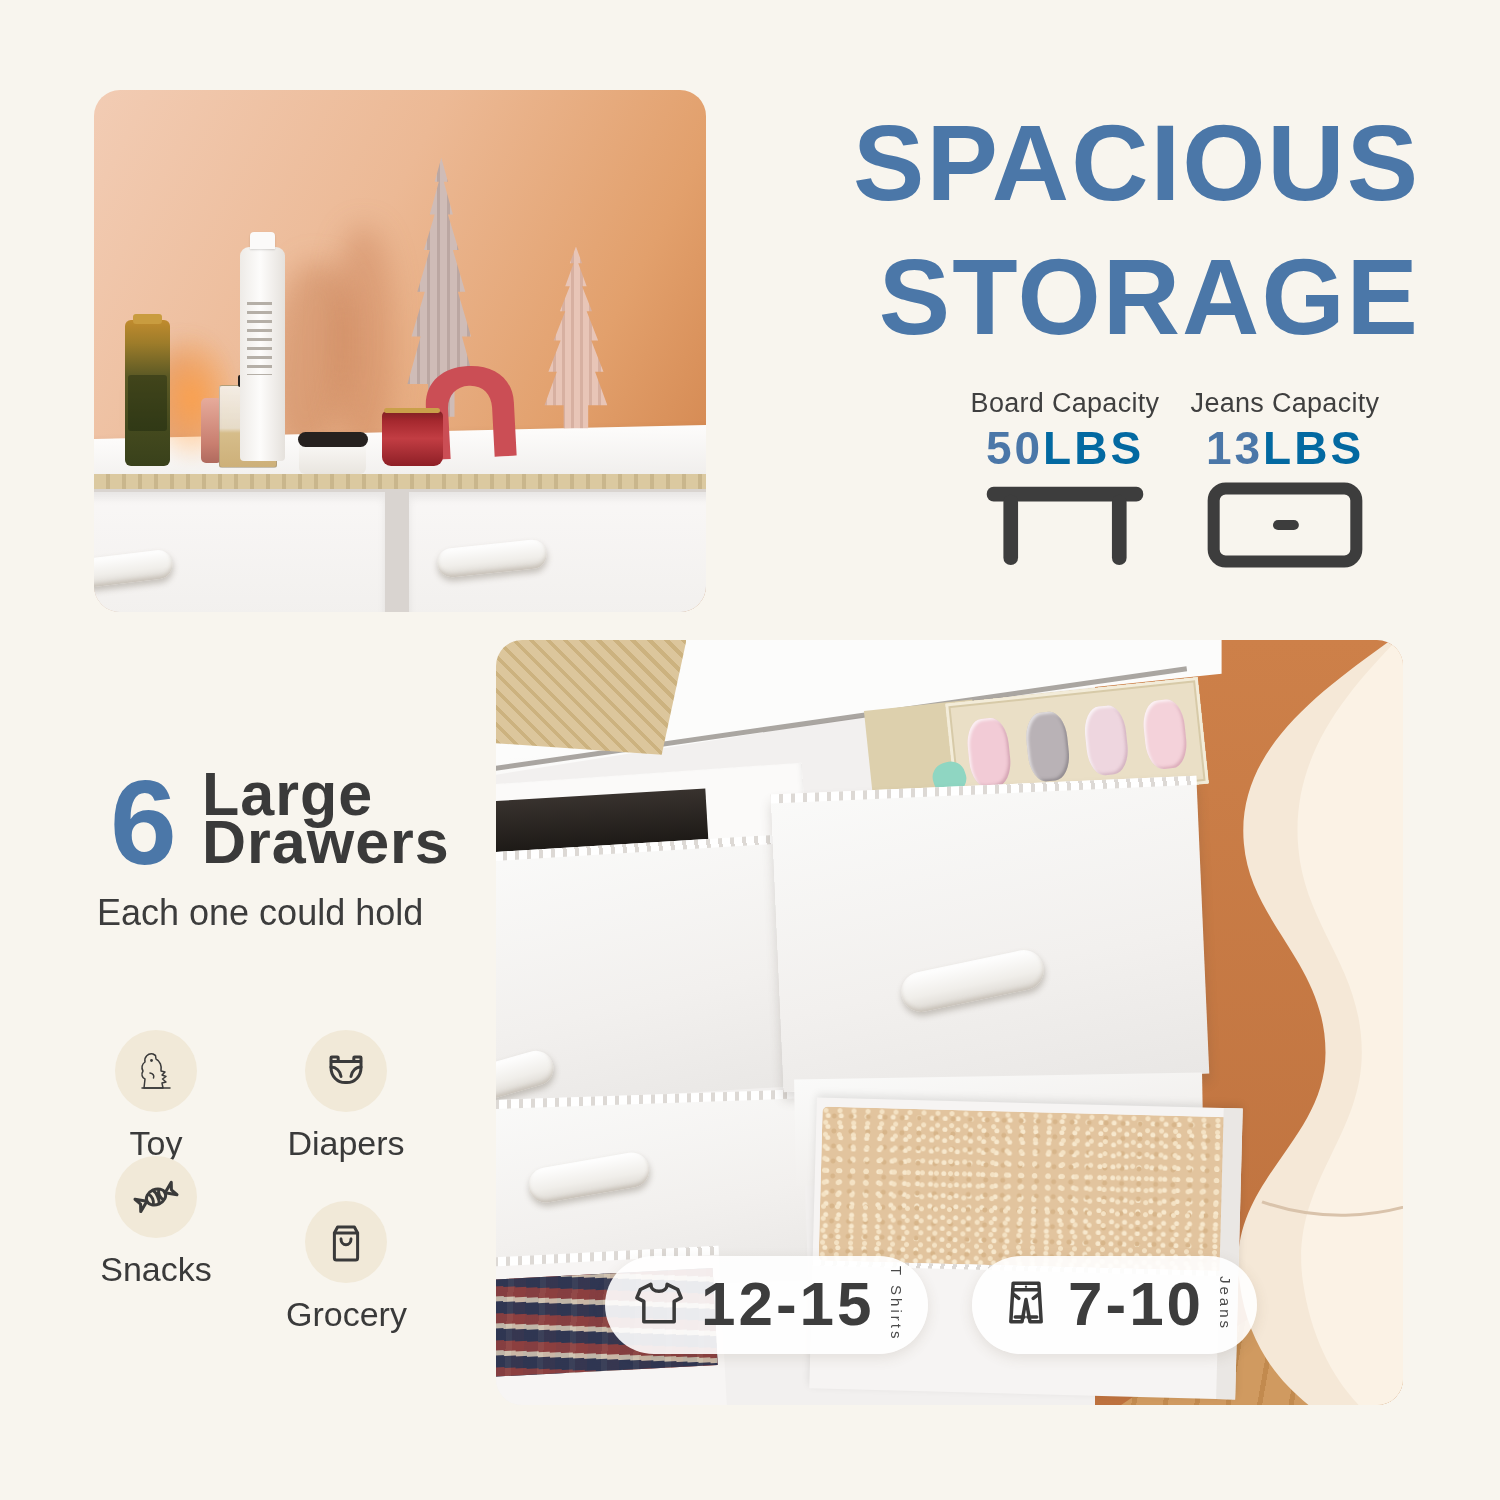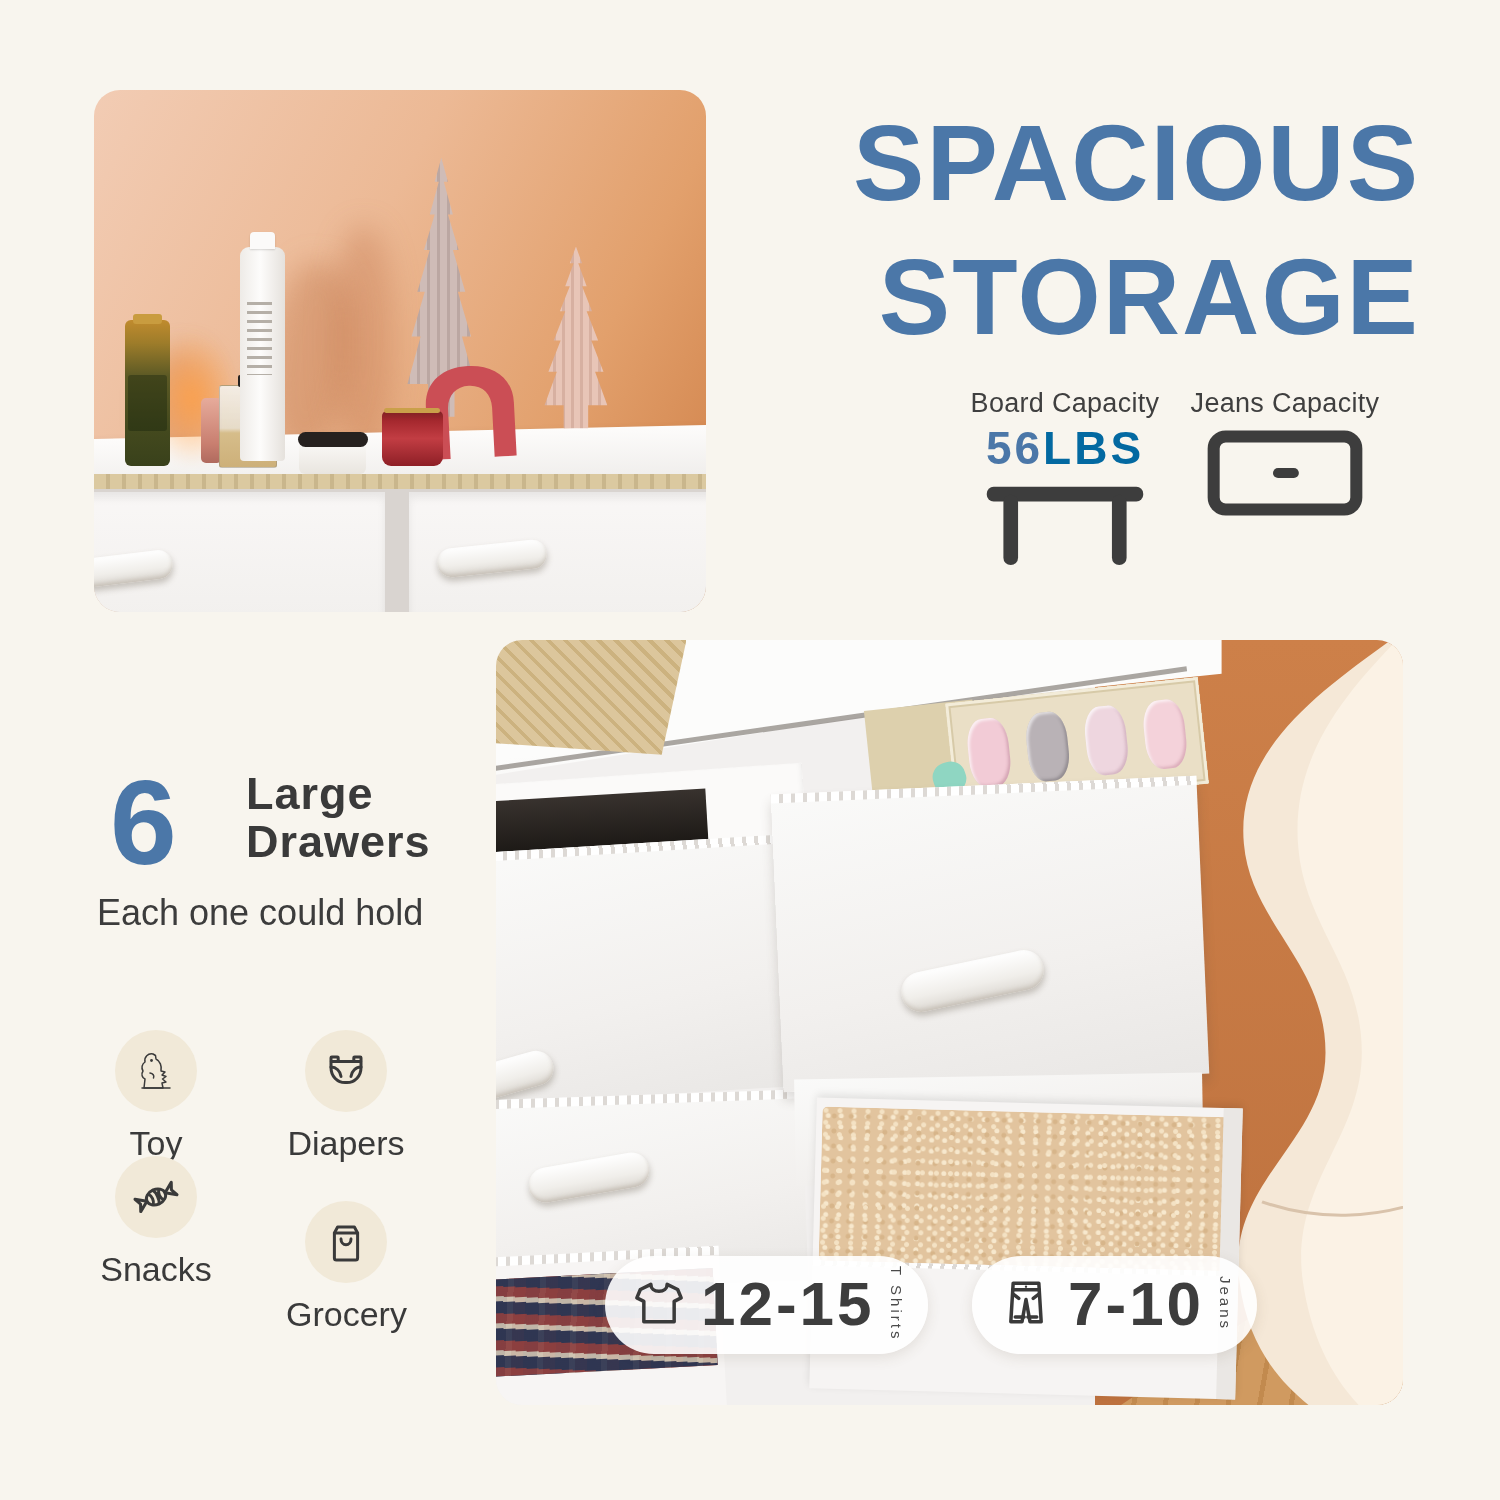--- a/index.html
+++ b/index.html
@@ -42,21 +42,21 @@
   .cap-row{left:935px;top:388px;width:480px;display:flex;justify-content:center;}
   .cap-col{width:220px;text-align:center;}
   .cap-label{font-size:27px;color:#3f3f3f;font-weight:500;letter-spacing:.3px;}
   .cap-value{margin-top:6px;font-size:46px;font-weight:800;letter-spacing:3px;line-height:1;}
   .cap-num{color:#4b77a8;}
   .cap-unit{color:#0369a1;}
   .cap-icon{margin-top:10px;width:172px;height:88px;}
 
   
   .count{left:110px;top:762px;font-size:120px;line-height:1;font-weight:800;color:#4b77a8;}
-  .heading{left:202px;top:770px;font-size:45px;line-height:48px;font-weight:800;color:#3a3a3a;letter-spacing:1px;margin-left:44px;}
+  .heading{left:202px;top:770px;font-size:61px;line-height:48px;font-weight:800;color:#3a3a3a;letter-spacing:1px;}
   .sub{left:97px;top:892px;font-size:36px;color:#3c3c3c;}
   .grid-item{position:absolute;width:120px;text-align:center;}
   .chip{width:82px;height:82px;border-radius:50%;background:#f1e9d8;margin:0 auto;display:flex;align-items:center;justify-content:center;}
   .chip svg{width:48px;height:48px;stroke:#3a3a3a;fill:none;stroke-width:1.5;stroke-linecap:round;stroke-linejoin:round;}
   .chip-label{margin-top:12px;font-size:34px;color:#3a3a3a;}
 </style>
 </head>
 <body>
 
 <div class="canvas">
@@ -106,29 +106,30 @@
   </div>
 
   <div class="abs title">
     <div>SPACIOUS</div>
     <div>STORAGE</div>
   </div>
 
   <div class="abs cap-row">
     <div class="cap-col">
       <div class="cap-label">Board Capacity</div>
-      <div class="cap-value"><span class="cap-num">56</span><span class="cap-unit">LBS</span></div>
+      <div class="cap-value"><span class="cap-num">50</span><span class="cap-unit">LBS</span></div>
       <svg class="cap-icon" viewBox="0 0 172 90">
         <rect x="6" y="6" width="160" height="15" rx="7" fill="#3d3d3d"></rect>
         <rect x="23" y="14" width="15" height="72" rx="7.5" fill="#3d3d3d"></rect>
         <rect x="134" y="14" width="15" height="72" rx="7.5" fill="#3d3d3d"></rect>
       </svg>
     </div>
     <div class="cap-col">
       <div class="cap-label">Jeans Capacity</div>
+      <div class="cap-value"><span class="cap-num">13</span><span class="cap-unit">LBS</span></div>
       <svg class="cap-icon" viewBox="0 0 172 95">
         <rect x="9" y="8" width="154" height="79" rx="13" fill="none" stroke="#3d3d3d" stroke-width="13"></rect>
         <rect x="73" y="42" width="28" height="11" rx="5.5" fill="#3d3d3d"></rect>
       </svg>
     </div>
   </div>
 
   <div class="abs count">6</div>
   <div class="abs heading">
     <div>Large</div>

